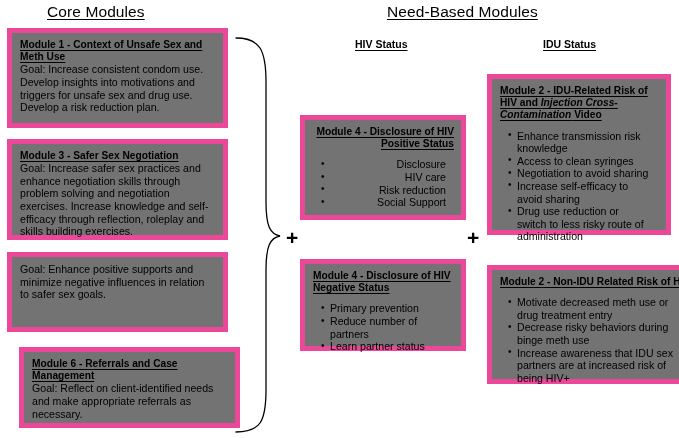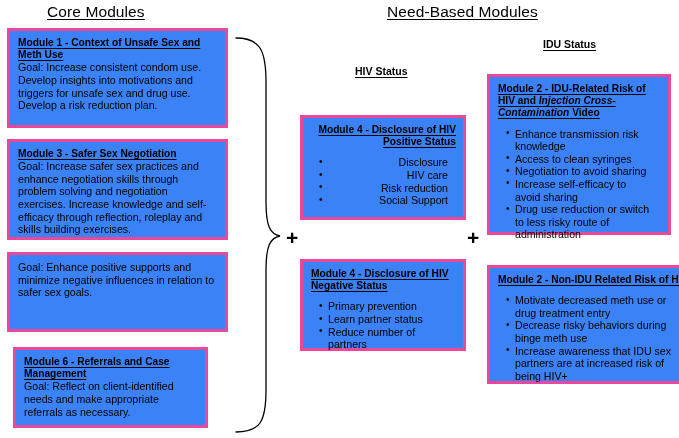--- a/index.html
+++ b/index.html
@@ -34,22 +34,22 @@
     position: absolute;
     font-size: 10.5px;
     font-weight: bold;
     text-decoration: underline;
     text-underline-offset: 1.5px;
     white-space: nowrap;
   }
   .box {
     position: absolute;
     box-sizing: border-box;
-    border: 3px solid #ec4899;
-    background: #3b82f6;
+    border: 5px solid #ec4899;
+    background: #737373;
     padding: 6px 7px 5px 8px;
   }
   .box-title {
     font-size: 10.2px;
     font-weight: bold;
     line-height: 12.2px;
     text-decoration: underline;
     text-underline-offset: 1.5px;
     margin: 0 0 0 0;
     display: block;
@@ -100,39 +100,39 @@
 </style>
 </head>
 <body>
 
 <div id="canvas">
 
   <div class="col-title" style="left:47px; top:3px;">Core Modules</div>
 
   <div class="col-title" style="left:387px; top:3px;">Need-Based Modules</div>
 
-  <div class="sub-title" style="left:355px; top:38px;margin-top:27px;">HIV Status</div>
+  <div class="sub-title" style="left:355px; top:38px;">HIV Status</div>
 
   <div class="sub-title" style="left:543px; top:38px;">IDU Status</div>
 
   <div class="box" style="left:7px; top:28px; width:221px; height:100px;">
     <span class="box-title">Module 1 - Context of Unsafe Sex and Meth Use</span>
     <span class="goal">Goal: Increase consistent condom use. Develop insights into motivations and triggers for unsafe sex and drug use. Develop a risk reduction plan.</span>
   </div>
 
   <div class="box" style="left:7px; top:139px; width:221px; height:101px;">
     <span class="box-title">Module 3 - Safer Sex Negotiation</span>
     <span class="goal">Goal: Increase safer sex practices and enhance negotiation skills through problem solving and negotiation exercises. Increase knowledge and self-efficacy through reflection, roleplay and skills building exercises.</span>
   </div>
 
   <div class="box" style="left:7px; top:252px; width:221px; height:80px;">
     <span class="goal">Goal: Enhance positive supports and minimize negative influences in relation to safer sex goals.</span>
   </div>
 
-  <div class="box" style="left:13px; top:347px; width:195px; height:81px;">
+  <div class="box" style="left:19px; top:347px; width:221px; height:81px;">
     <span class="box-title">Module 6 - Referrals and Case Management</span>
     <span class="goal">Goal: Reflect on client-identified needs and make appropriate referrals as necessary.</span>
   </div>
 
   <svg class="brace" viewBox="0 0 52 400">
     <path d="M 6 4 C 30 4, 36 16, 36 48 L 36 168 C 36 192, 40 200, 50 202
              C 40 204, 36 212, 36 236 L 36 356 C 36 388, 30 398, 6 398" fill="none" stroke="#000000" stroke-width="1.3" stroke-linecap="round"></path>
   </svg>
 
   <div class="plus" style="left:286px; top:227px;">+</div>
@@ -144,22 +144,22 @@
       <li>HIV care</li>
       <li>Risk reduction</li>
       <li>Social Support</li>
     </ul>
   </div>
 
   <div class="box" style="left:300px; top:259px; width:166px; height:92px;">
     <span class="box-title">Module 4 - Disclosure of HIV Negative Status</span>
     <ul class="bullets">
       <li>Primary prevention</li>
+      <li>Reduce number of partners</li>
       <li>Learn partner status</li>
-      <li>Reduce number of partners</li>
     </ul>
   </div>
 
   <div class="plus" style="left:467px; top:227px;">+</div>
 
   <div class="box" style="left:487px; top:74px; width:184px; height:161px;">
     <span class="box-title"><span>Module 2 - IDU-Related Risk of HIV and </span><span class="ital">Injection Cross-Contamination</span><span> Video</span></span>
     <ul class="bullets">
       <li>Enhance transmission risk knowledge</li>
       <li>Access to clean syringes</li>

